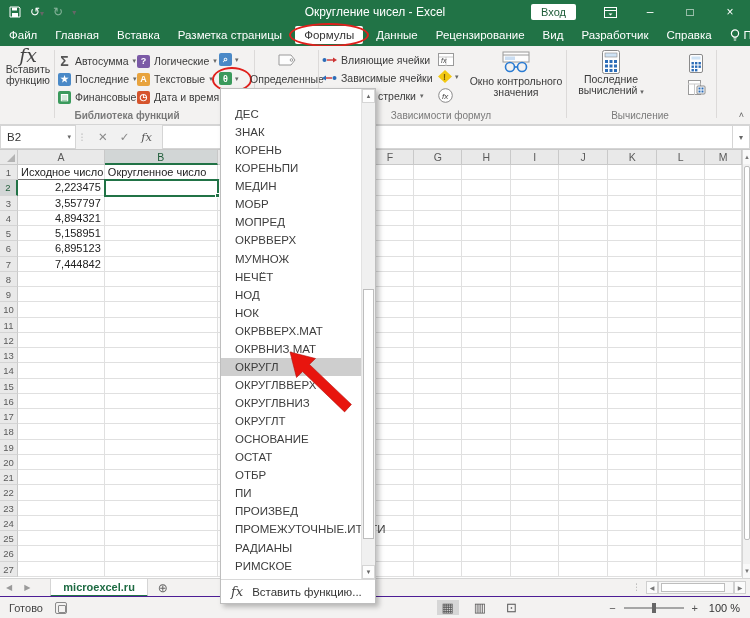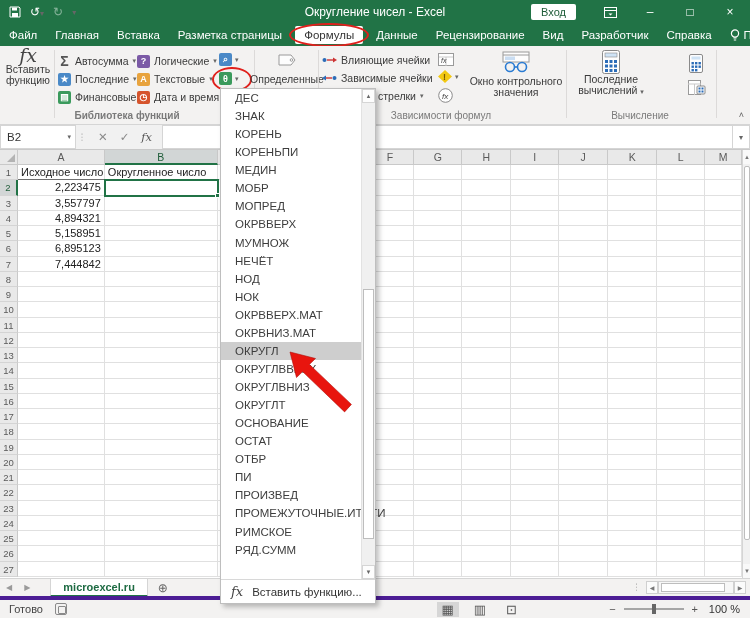--- a/index.html
+++ b/index.html
@@ -66,34 +66,34 @@
 .tabbar{position:absolute;left:0;top:578px;width:750px;height:18px;background:#f3f2f1;border-top:1px solid #d5d5d5;display:flex;align-items:center;font-size:11px;}
 .navarr{color:#9a9a9a;font-size:8px;padding:0 6px;}
 .stab{background:#fff;border:1px solid #d5d5d5;border-top:none;border-bottom:2px solid #217346;color:#1e6b43;font-weight:bold;padding:1px 12px;height:18px;display:flex;align-items:center;}
 .addsheet{color:#666;font-size:12px;padding:0 10px;}
 .hscroll{position:absolute;right:4px;top:580px;height:14px;display:flex;align-items:center;}
 .hs-arr{width:12px;height:13px;border:1px solid #d0d0d0;background:#fbfbfb;color:#777;font-size:6px;text-align:center;line-height:12px;}
 .hs-track{width:76px;height:13px;border:1px solid #d0d0d0;background:#f7f7f7;position:relative;}
 .hs-thumb{position:absolute;left:2px;top:1px;width:64px;height:9px;background:#fff;border:1px solid #bdbdbd;}
 .hdots{color:#aaa;font-size:9px;margin-right:5px;}
 
-.status{position:absolute;left:0;top:596px;width:750px;height:22px;background:#f3f2f1;border-top:4px solid #4c1d95;display:flex;align-items:center;font-size:11px;color:#444;}
+.status{position:absolute;left:0;top:596px;width:750px;height:22px;background:#f3f2f1;border-top:1px solid #4c1d95;display:flex;align-items:center;font-size:11px;color:#444;}
 .status .ready{padding-left:9px;}
 .macroicon{width:12px;height:12px;border:1px solid #8a8a8a;border-radius:2px;margin-left:12px;position:relative;}
 .macroicon:after{content:"";position:absolute;left:2px;top:2px;width:6px;height:6px;border:1px solid #8a8a8a;border-radius:1px;}
 .viewbtns{position:absolute;right:228px;display:flex;gap:10px;font-size:13px;color:#555;}
 .viewbtns .vb{padding:0 5px;}
 .viewbtns .vb.sel{background:#d6d6d6;}
 .zoomctl{position:absolute;right:10px;display:flex;align-items:center;gap:8px;color:#555;}
 .ztrack{width:60px;height:2px;background:#a6a6a6;position:relative;}
 .zthumb{position:absolute;left:28px;top:-4px;width:4px;height:10px;background:#666;}
 .zpct{font-size:11px;color:#333;min-width:34px;text-align:right;}
 
 .fmenu{position:absolute;left:220px;top:88px;width:156px;height:516px;background:#fff;border:1px solid #bebebe;box-shadow:3px 3px 5px rgba(0,0,0,.25);z-index:40;}
-.fmenu-list{position:absolute;left:0;top:0;right:14px;padding-top:0;}
+.fmenu-list{position:absolute;left:0;top:0;right:14px;padding-top:16px;}
 .mi{height:18.07px;line-height:18.07px;padding-left:14px;font-size:11.5px;color:#3d3d3d;white-space:nowrap;}
 .mi.hl{background:#cecece;}
 .mscroll{position:absolute;right:0;top:0;width:14px;bottom:24px;background:#f0f0f0;border-left:1px solid #e2e2e2;}
 .mscroll .arr{position:absolute;left:0;width:13px;height:14px;background:#fdfdfd;border:1px solid #d5d5d5;color:#666;font-size:6px;text-align:center;line-height:13px;}
 .mthumb{position:absolute;left:1px;width:11px;background:#fff;border:1px solid #bdbdbd;}
 .fmenu-footer{position:absolute;left:0;right:0;bottom:0;height:24px;border-top:1px solid #d8d8d8;display:flex;align-items:center;gap:9px;padding-left:10px;font-size:11.5px;color:#333;background:#fff;}
 .fmenu-footer .fx{font-family:"DejaVu Serif",serif;font-style:italic;color:#444;font-size:13px;}
 
 .arrowsvg{position:absolute;left:0;top:0;z-index:60;pointer-events:none;}
 .icon-img{display:block;}
@@ -874,20 +874,21 @@
         <div class="mi hl">ОКРУГЛ</div>
         <div class="mi">ОКРУГЛВВЕРХ</div>
         <div class="mi">ОКРУГЛВНИЗ</div>
         <div class="mi">ОКРУГЛТ</div>
         <div class="mi">ОСНОВАНИЕ</div>
         <div class="mi">ОСТАТ</div>
         <div class="mi">ОТБР</div>
         <div class="mi">ПИ</div>
         <div class="mi">ПРОИЗВЕД</div>
         <div class="mi">ПРОМЕЖУТОЧНЫЕ.ИТОГИ</div>
+        <div class="mi">РАДИАНЫ</div>
         <div class="mi">РИМСКОЕ</div>
         <div class="mi">РЯД.СУММ</div>
       </div>
     <div class="mscroll">
       <div class="arr" style="top:0;">▲</div>
       <div class="mthumb" style="top:200px;height:250px;"></div>
       <div class="arr" style="bottom:0;">▼</div>
     </div>
     <div class="fmenu-footer">
       <span class="fx">fx</span>

